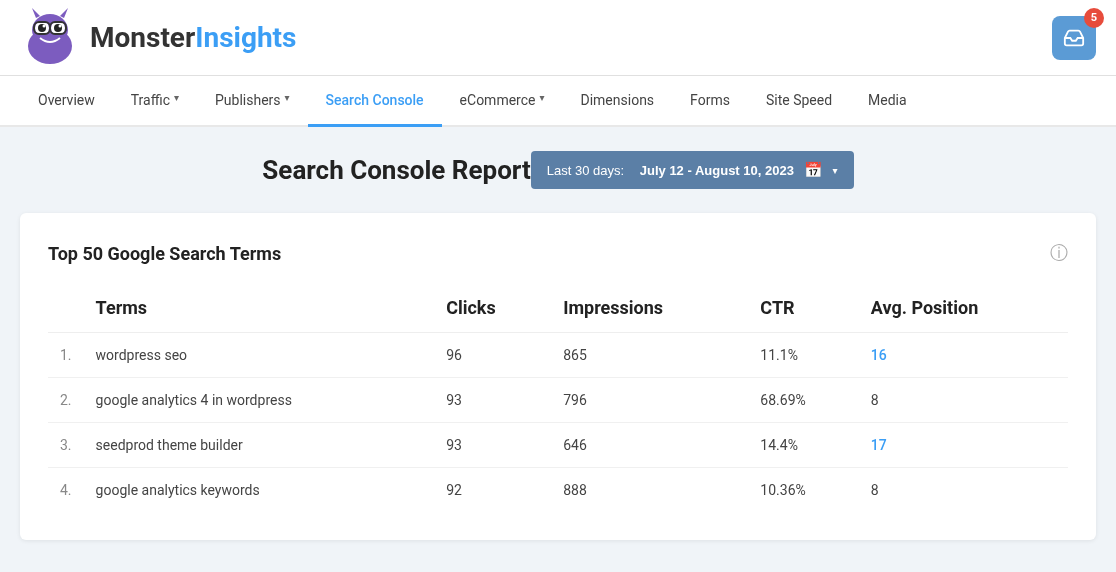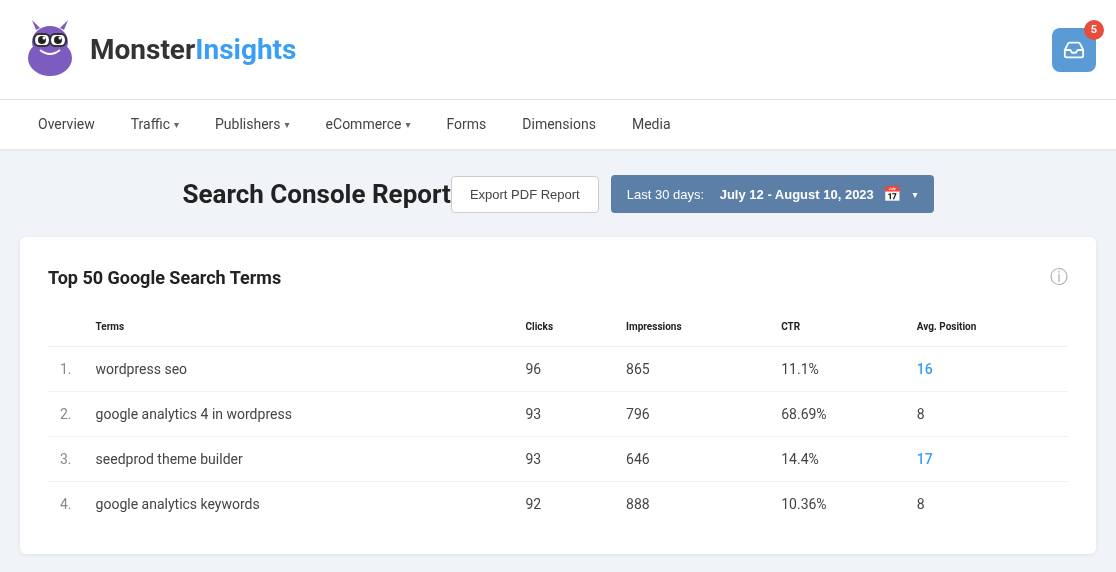--- a/index.html
+++ b/index.html
@@ -6,21 +6,21 @@
     body { font-family: -apple-system, BlinkMacSystemFont, 'Segoe UI', Roboto, sans-serif; background: #f0f4f8; min-width: 1116px; }
 
     
     .header {
       background: #fff;
       border-bottom: 1px solid #e0e0e0;
       padding: 0 20px;
       display: flex;
       align-items: center;
       justify-content: space-between;
-      height: 100px;
+      height: 76px;
     }
     .logo-area {
       display: flex;
       align-items: center;
       gap: 10px;
     }
     .logo-monster {
       width: 60px;
       height: 60px;
     }
@@ -66,21 +66,20 @@
       align-items: center;
       padding: 0 20px;
       gap: 0;
     }
     .nav-item {
       padding: 16px 18px;
       font-size: 14px;
       color: #444;
       cursor: pointer;
       display: flex;
-      align-items: center;
       gap: 4px;
       border-bottom: 3px solid transparent;
       margin-bottom: -2px;
       white-space: nowrap;
       text-decoration: none;
     }
     .nav-item.active {
       color: #3b9ef5;
       border-bottom: 3px solid #3b9ef5;
       font-weight: 500;
@@ -162,21 +161,21 @@
       cursor: pointer;
     }
 
     
     .table {
       width: 100%;
       border-collapse: collapse;
     }
     .table th {
       text-align: left;
-      font-size: 10px;
+      font-size: 18px;
       font-weight: 700;
       color: #222;
       padding: 8px 12px 14px 12px;
       border-bottom: 1px solid #eee;
     }
     .table td {
       padding: 14px 12px;
       font-size: 14px;
       color: #444;
       border-bottom: 1px solid #f0f0f0;
@@ -245,41 +244,46 @@
     <span>Overview</span>
   </a>
   <a class="nav-item" href="#">
     <span>Traffic</span>
     <span class="chevron">▾</span>
   </a>
   <a class="nav-item" href="#">
     <span>Publishers</span>
     <span class="chevron">▾</span>
   </a>
+  <a class="nav-item active" href="#">
+    <span>Search Console</span>
+  </a>
   <a class="nav-item" href="#">
     <span>eCommerce</span>
     <span class="chevron">▾</span>
   </a>
   <a class="nav-item" href="#">
+    <span>Dimensions</span>
+  </a>
+  <a class="nav-item" href="#">
     <span>Forms</span>
   </a>
   <a class="nav-item" href="#">
-    <span>Dimensions</span>
+    <span>Site Speed</span>
   </a>
   <a class="nav-item" href="#">
     <span>Media</span>
   </a>
 </nav>
 
 <div class="main">
 
   <div class="report-header">
     <h1 class="report-title">Search Console Report</h1>
     <div class="report-actions">
-      <button class="export-btn">Export PDF Report</button>
       <button class="date-btn">
         <span>
           <span>Last 30 days:</span>
           <strong style="margin-left:12px;">July 12 - August 10, 2023</strong>
         </span>
         <span class="cal-icon">📅</span>
         <span style="font-size:10px;">▾</span>
       </button>
     </div>
   </div>

